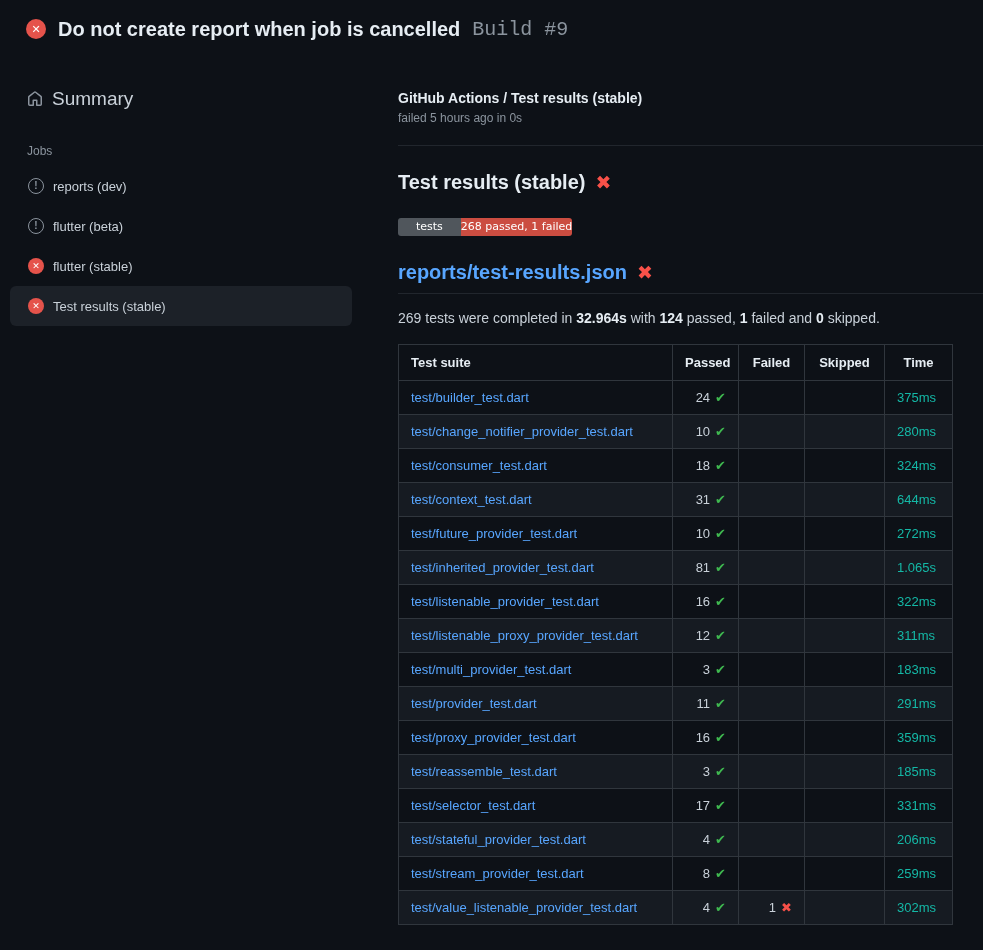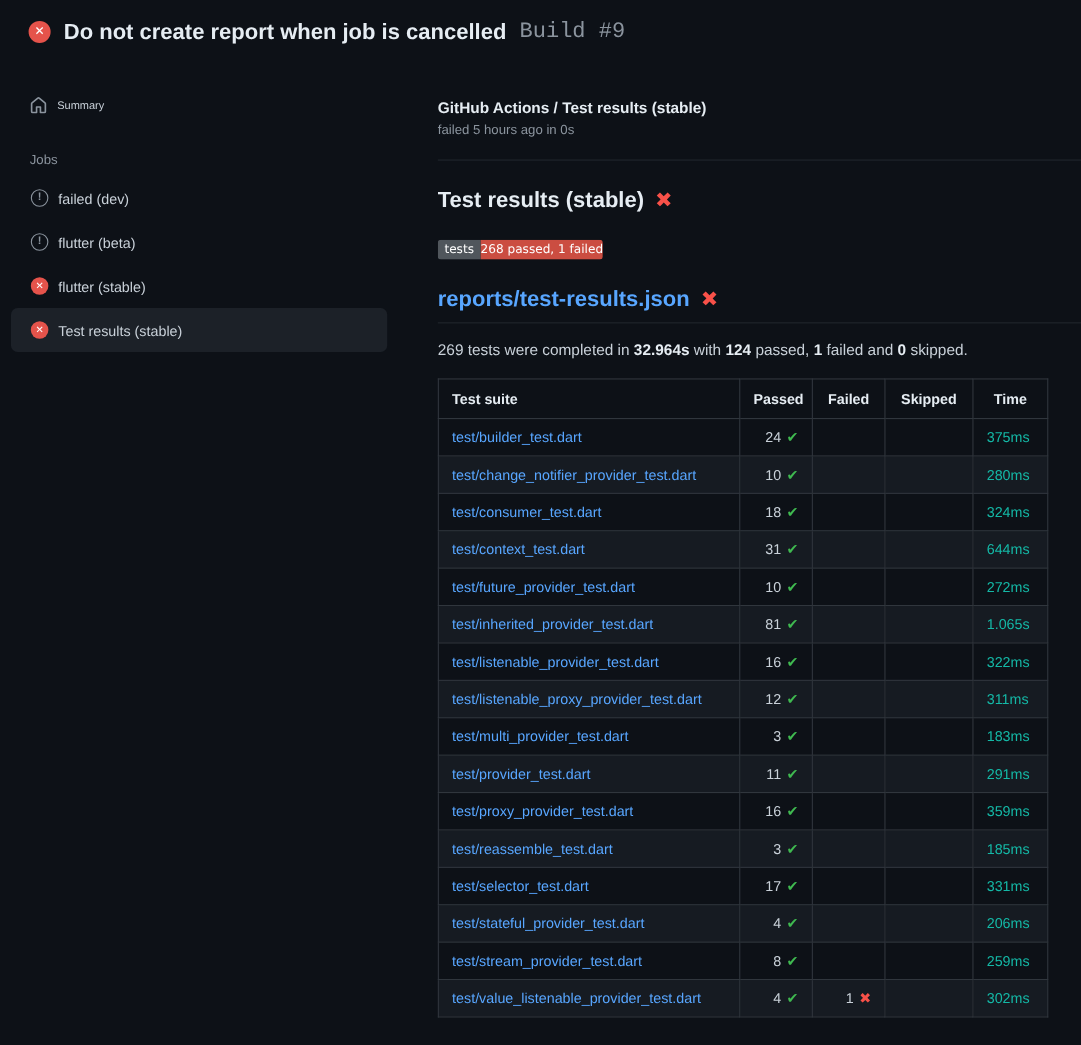--- a/index.html
+++ b/index.html
@@ -30,21 +30,21 @@
   .run-build { font-size: 20px; font-weight: 400; color: #8b949e; white-space: nowrap; font-family: Liberation Mono, monospace; }
 
   .layout { display: flex; align-items: flex-start; }
 
   
   .sidebar { width: 380px; flex: none; padding-top: 22px; }
   .sidebar-summary {
     display: flex; align-items: center; gap: 9px;
     margin: 0 28px 0 10px; padding: 8px 8px 8px 17px;
     border-radius: 6px; cursor: pointer;
-    font-size: 10px; color: #c9d1d9;
+    font-size: 19px; color: #c9d1d9;
   }
   .home-wrap { display: inline-flex; flex: none; }
   .jobs-label { margin: 26px 0 8px 27px; font-size: 12px; color: #8b949e; }
   .job-item {
     display: flex; align-items: center; gap: 9px;
     margin: 0 28px 0 10px; padding: 0 8px 0 18px;
     height: 40px; border-radius: 6px; cursor: pointer;
     font-size: 13px; color: #c9d1d9;
   }
   .job-item.selected { background: #1c2128; }
@@ -74,21 +74,21 @@
   }
   .x-glyph { color: #f85149; font-size: 19px; font-weight: 700; line-height: 1; }
 
   .badge {
     margin-top: 24px;
     display: inline-flex;
     font-family: "DejaVu Sans", sans-serif;
     font-size: 11px; line-height: 18px; color: #ffffff;
     border-radius: 3px; overflow: hidden;
   }
-  .badge-label { background: #50565c; padding: 0 6px; }
+  .badge-label { background: #50565c; padding: 0 18px; }
   .badge-value { background: #cb4d41; padding: 0 0; }
 
   .report-title {
     margin-top: 25px; padding-bottom: 9px;
     border-bottom: 1px solid #21262d;
     display: flex; align-items: center; gap: 10px;
     font-size: 20px; font-weight: 700;
   }
   .report-title a { color: #58a6ff; text-align: center; }
 
@@ -132,21 +132,21 @@
         <svg viewBox="0 0 16 16" width="16" height="16" fill="#8b949e" aria-hidden="true">
           <path d="M6.906.664a1.749 1.749 0 0 1 2.187 0l5.25 4.2c.415.332.657.835.657 1.367v7.019A1.75 1.75 0 0 1 13.25 15h-3.5a.75.75 0 0 1-.75-.75V10h-2v4.25a.75.75 0 0 1-.75.75h-3.5A1.75 1.75 0 0 1 1 13.25V6.23c0-.531.242-1.034.657-1.366l5.25-4.2Zm1.25 1.171a.25.25 0 0 0-.312 0l-5.25 4.2a.25.25 0 0 0-.094.196v7.019c0 .138.112.25.25.25H5.5V9.25a.75.75 0 0 1 .75-.75h3.5a.75.75 0 0 1 .75.75v4.25h2.75a.25.25 0 0 0 .25-.25V6.23a.25.25 0 0 0-.094-.195l-5.25-4.2Z"></path>
         </svg>
       </span>
       <span>Summary</span>
     </div>
     <div class="jobs-label">Jobs</div>
     <nav class="jobs-list">
         <div class="job-item">
           <span class="icon-neutral">!</span>
-          <span>failed (dev)</span>
+          <span>reports (dev)</span>
         </div>
         <div class="job-item">
           <span class="icon-neutral">!</span>
           <span>flutter (beta)</span>
         </div>
         <div class="job-item">
           <span class="icon-failed">✕</span>
           <span>flutter (stable)</span>
         </div>
         <div class="job-item selected">

